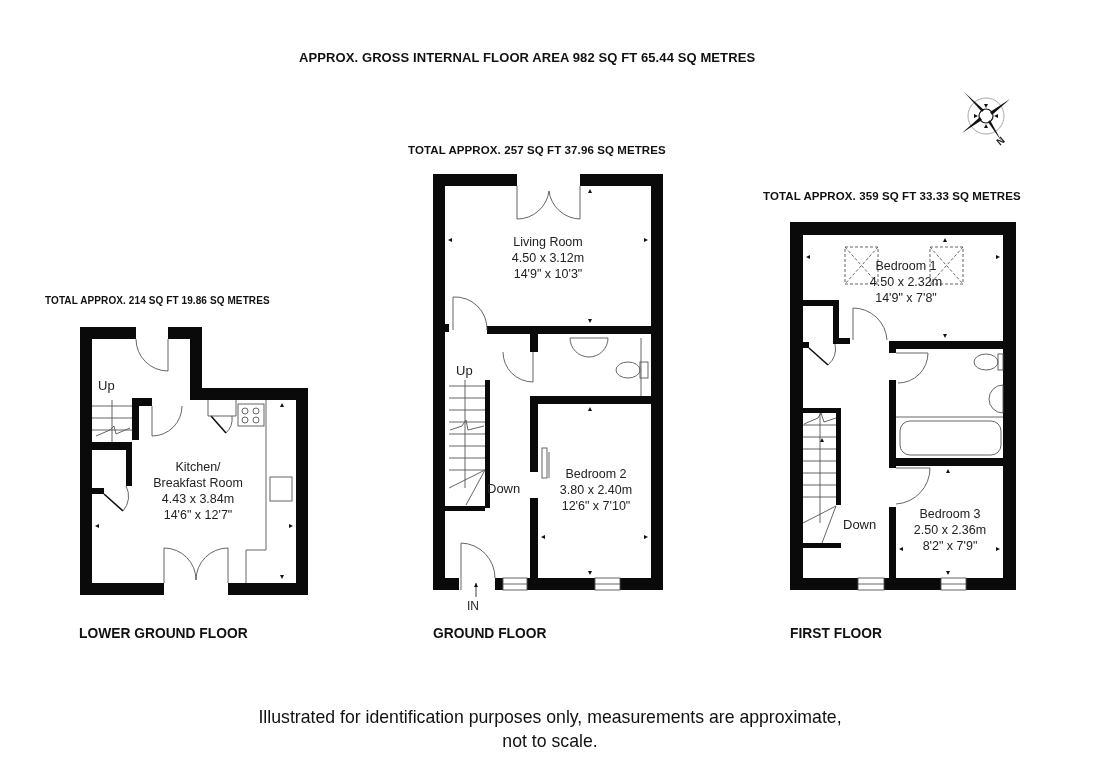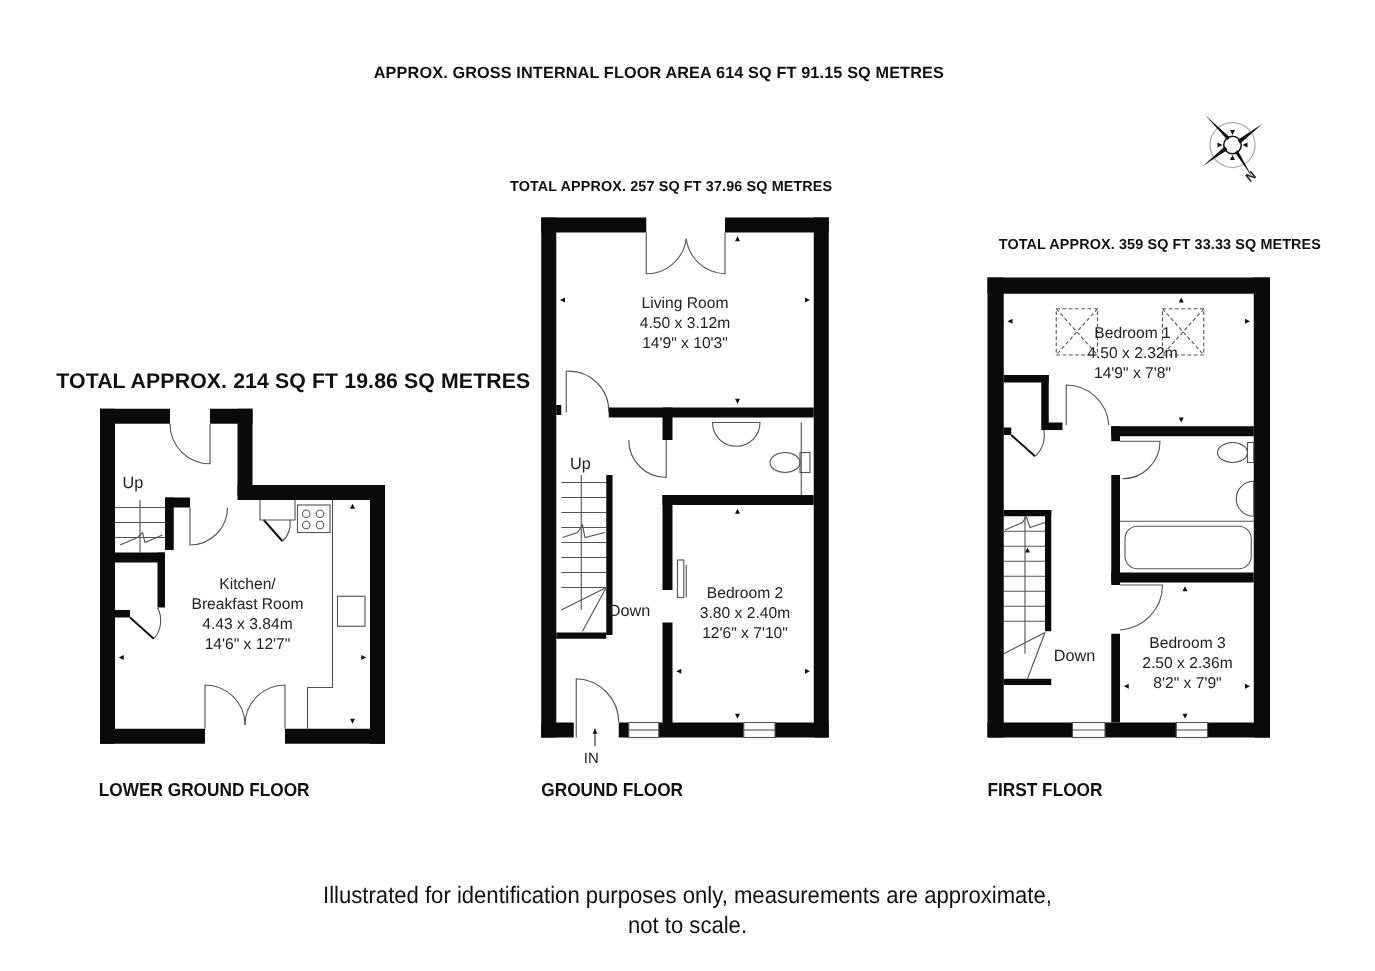--- a/index.html
+++ b/index.html
@@ -8,25 +8,25 @@
   .hdr{font-weight:bold;font-size:12.5px;letter-spacing:0.1px;white-space:nowrap;}
   .floor-title{font-weight:bold;font-size:15px;white-space:nowrap;transform:scaleX(0.92);transform-origin:left center;}
   .disclaimer{left:0;width:1100px;text-align:center;font-size:19px;line-height:24px;top:705px;transform:scaleX(0.93);}
   svg{position:absolute;left:0;top:0;}
   svg text{font-family:"Liberation Sans",sans-serif;fill:#222;}
   .room-label{text-anchor:middle;font-size:12.5px;}
 </style>
 </head>
 <body>
 
-<div class="abs hdr" style="left:299px;top:50px;font-size:13px;">APPROX. GROSS INTERNAL FLOOR AREA 614 SQ FT 91.15 SQ METRES</div>
+<div class="abs hdr" style="left:299px;top:50px;font-size:13px;">APPROX. GROSS INTERNAL FLOOR AREA 982 SQ FT 65.44 SQ METRES</div>
 
 <div class="abs hdr" style="left:408px;top:144px;font-size:11.5px;">TOTAL APPROX.  257 SQ FT  37.96 SQ METRES</div>
-<div class="abs hdr" style="left:45px;top:295px;font-size:17px;">TOTAL APPROX.  214 SQ FT  19.86 SQ METRES</div>
-<div class="abs hdr" style="left:763px;top:190px;font-size:11.5px;margin-left:36px;">TOTAL APPROX.  359 SQ FT  33.33 SQ METRES</div>
+<div class="abs hdr" style="left:45px;top:295px;font-size:10px;">TOTAL APPROX.  214 SQ FT  19.86 SQ METRES</div>
+<div class="abs hdr" style="left:763px;top:190px;font-size:11.5px;">TOTAL APPROX.  359 SQ FT  33.33 SQ METRES</div>
 
 <svg width="1100" height="777" viewBox="0 0 1100 777">
 
   <g transform="translate(986,116)">
     <circle r="18" fill="none" stroke="#aaa" stroke-width="1"></circle>
     <circle r="7" fill="#fff" stroke="#111" stroke-width="1.2"></circle>
     <polygon points="-4,-4 -22,-24 -2,-6" fill="#111"></polygon>
     <polygon points="4,-4 24,-17 6,-1" fill="#111"></polygon>
     <polygon points="-4,4 -24,17 -6,1" fill="#111"></polygon>
     <polygon points="4,4 16,26 2,6" fill="#111"></polygon>

